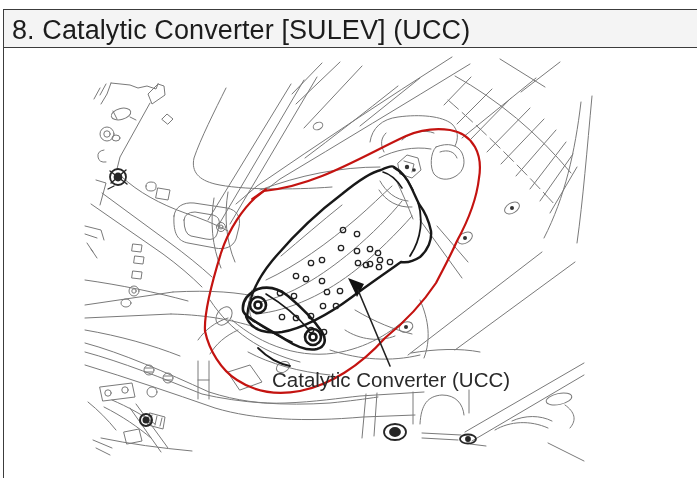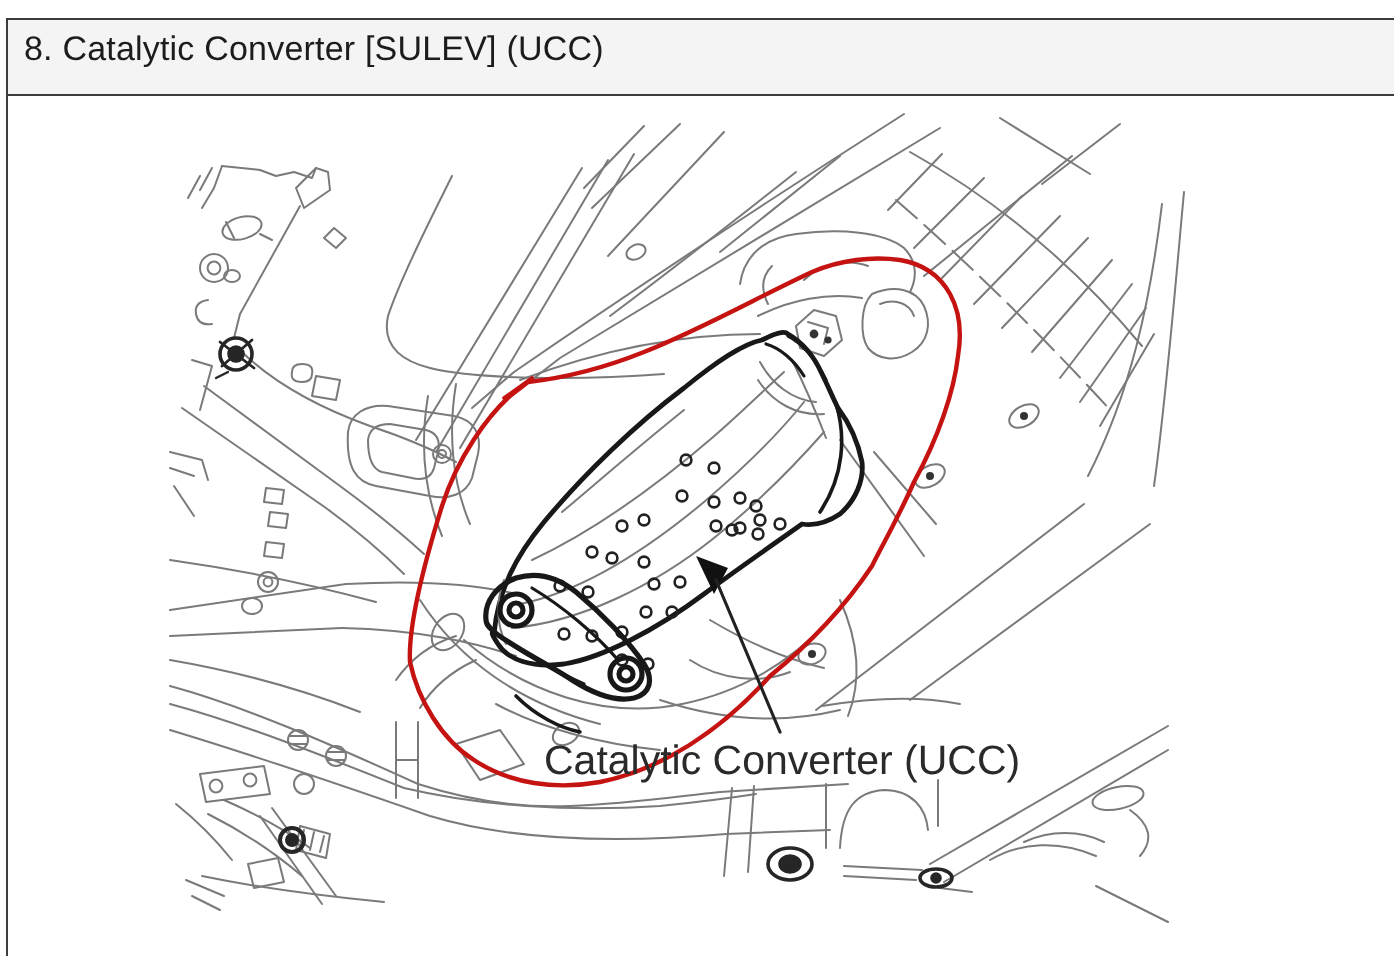--- a/index.html
+++ b/index.html
@@ -1,18 +1,18 @@
 <!DOCTYPE html>
 <html><head>
 <meta charset="utf-8">
 <style>
   html,body{margin:0;padding:0;background:#ffffff;}
   #page{position:relative;width:697px;height:478px;background:#ffffff;overflow:hidden;
         font-family:"Liberation Sans",sans-serif;}
-  #hdrtext{position:absolute;left:12px;top:15px;font-size:17px;color:#1c1c1c;letter-spacing:0.1px;}
+  #hdrtext{position:absolute;left:12px;top:15px;font-size:27px;color:#1c1c1c;letter-spacing:0.1px;}
   svg{position:absolute;left:0;top:0;}
 </style>
 </head>
 <body>
 <div id="page">
 
   <div style="position:absolute;left:4px;top:10px;width:693px;height:37px;background:#f4f4f4;"></div>
 
   <div style="position:absolute;left:3px;top:9px;width:694px;height:1.4px;background:#3c3c3c;"></div>
 

